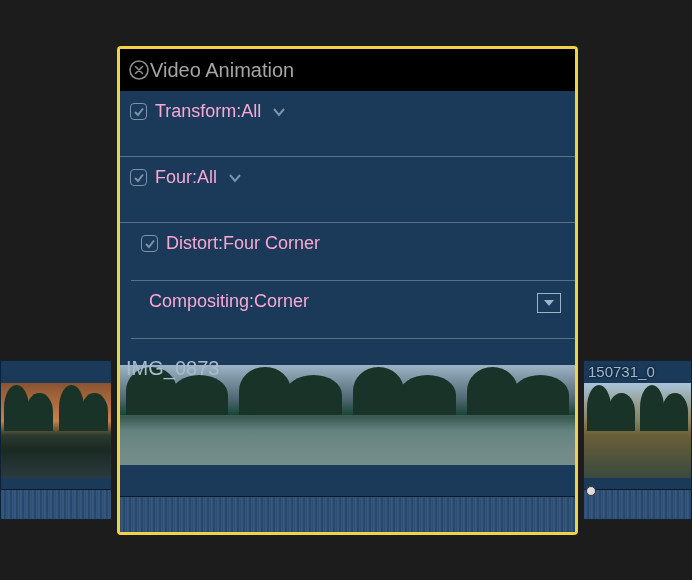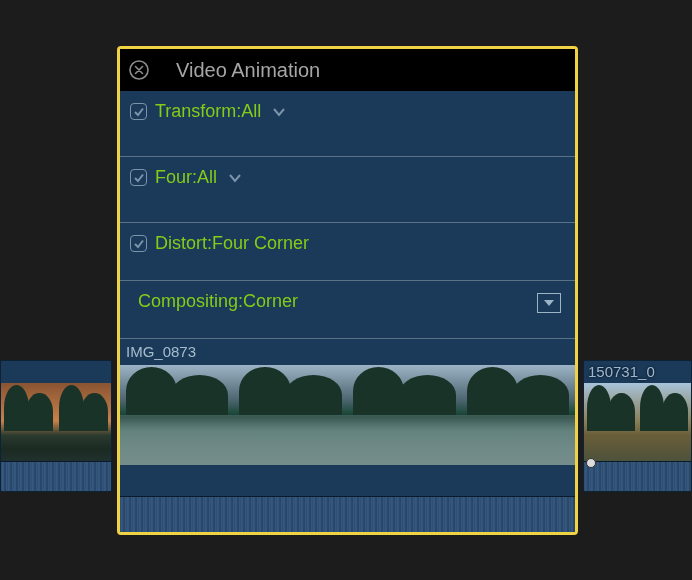--- a/index.html
+++ b/index.html
@@ -17,21 +17,21 @@
     left: 0;
     right: 0;
     height: 190px;
     display: flex;
     gap: 6px;
     align-items: flex-start;
   }
   .clip {
     position: absolute;
     top: 0;
-    height: 132px;
+    height: 160px;
     background: #1b3a5a;
     border: 1px solid #0d2235;
     border-radius: 2px;
     overflow: hidden;
   }
   .clip-left {
     left: 0;
     width: 112px;
   }
   .clip-right {
@@ -132,55 +132,55 @@
     border: 3px solid #f0d345;
     border-radius: 4px;
     display: flex;
     flex-direction: column;
   }
   .panel-header {
     height: 42px;
     background: #000;
     display: flex;
     align-items: center;
-    gap: 26px;
+    gap: 0;
     padding: 0 8px;
   }
   .panel-title {
     color: #a6a6a6;
     font-size: 20px;
   }
   .close-btn svg { display: block; }
 
   .effect-row {
     border-bottom: 1px solid #5b7186;
     padding: 10px 10px 6px 10px;
     position: relative;
     flex: 0 0 auto;
   }
   .effect-row.tall { height: 66px; }
-  .effect-row.short { height: 58px; }
+  .effect-row.short { height: 58px; margin-left: 11px; }
   .row-top {
     display: flex;
     align-items: center;
     gap: 8px;
   }
   .chk {
     width: 17px;
     height: 17px;
     border: 1.5px solid #7a94ab;
     border-radius: 4px;
     display: inline-flex;
     align-items: center;
     justify-content: center;
     flex: 0 0 auto;
   }
   .chk svg { display: block; }
   .effect-label {
-    color: #84cc16;
+    color: #f9a8d4;
     font-size: 18px;
   }
   .chev {
     margin-left: 2px;
     display: inline-flex;
   }
   .expand-box {
     position: absolute;
     right: 14px;
     top: 12px;
@@ -193,24 +193,24 @@
   }
   .expand-box svg { display:block; }
 
   .panel-clip-area {
     flex: 1;
     position: relative;
     background: #1b3a5a;
   }
   .panel-clip-label {
     position: absolute;
-    top: 4px;
+    top: 18px;
     left: 6px;
     color: #a6bdcd;
-    font-size: 15px;
+    font-size: 20px;
     z-index: 2;
   }
   .panel-thumb-strip {
     position: absolute;
     top: 26px;
     left: 0; right: 0;
     height: 100px;
     display: flex;
   }
   .panel-audio {

